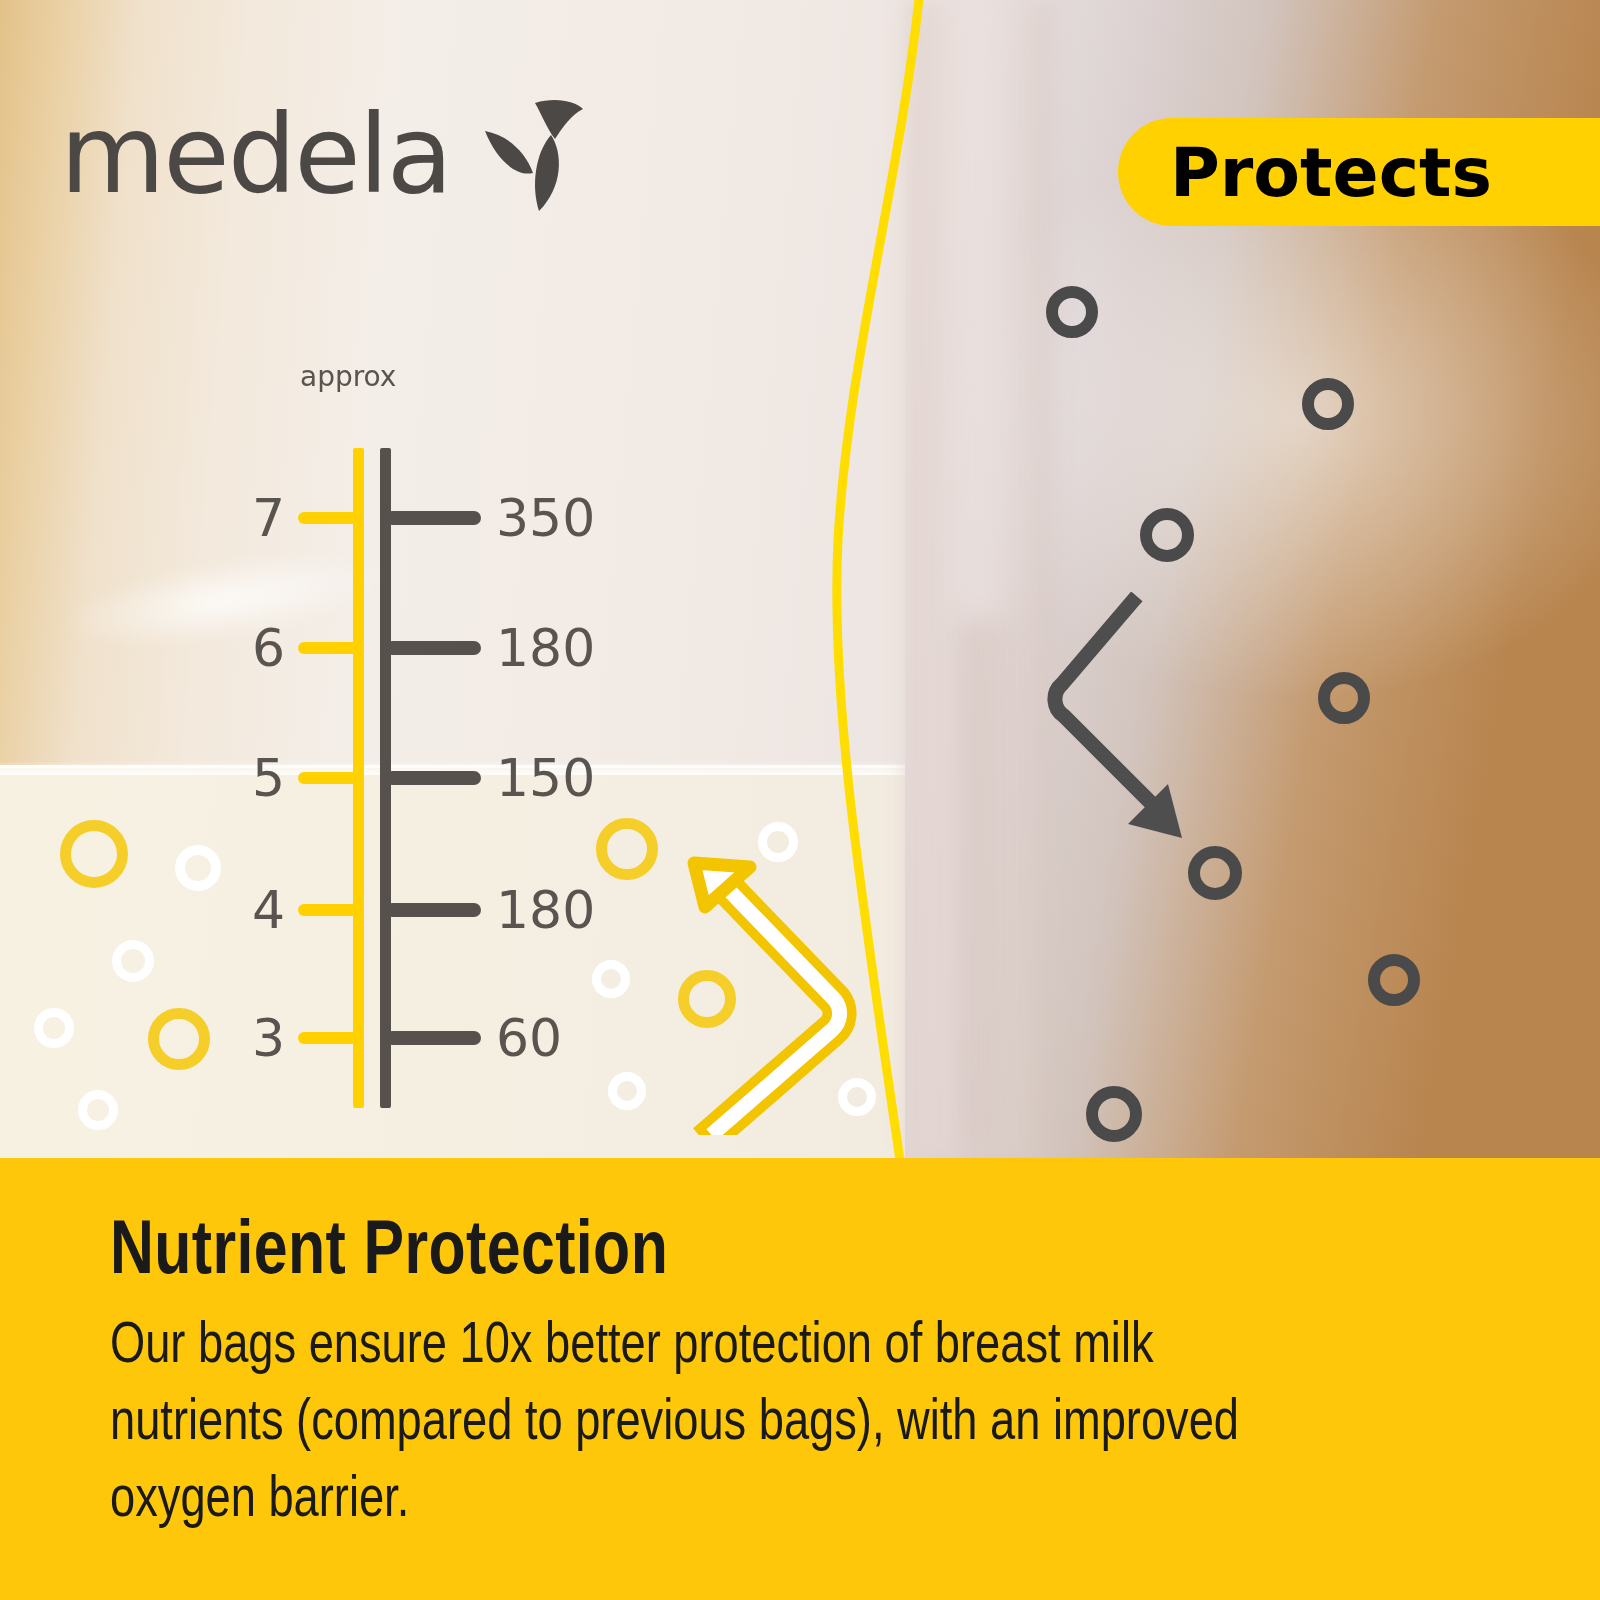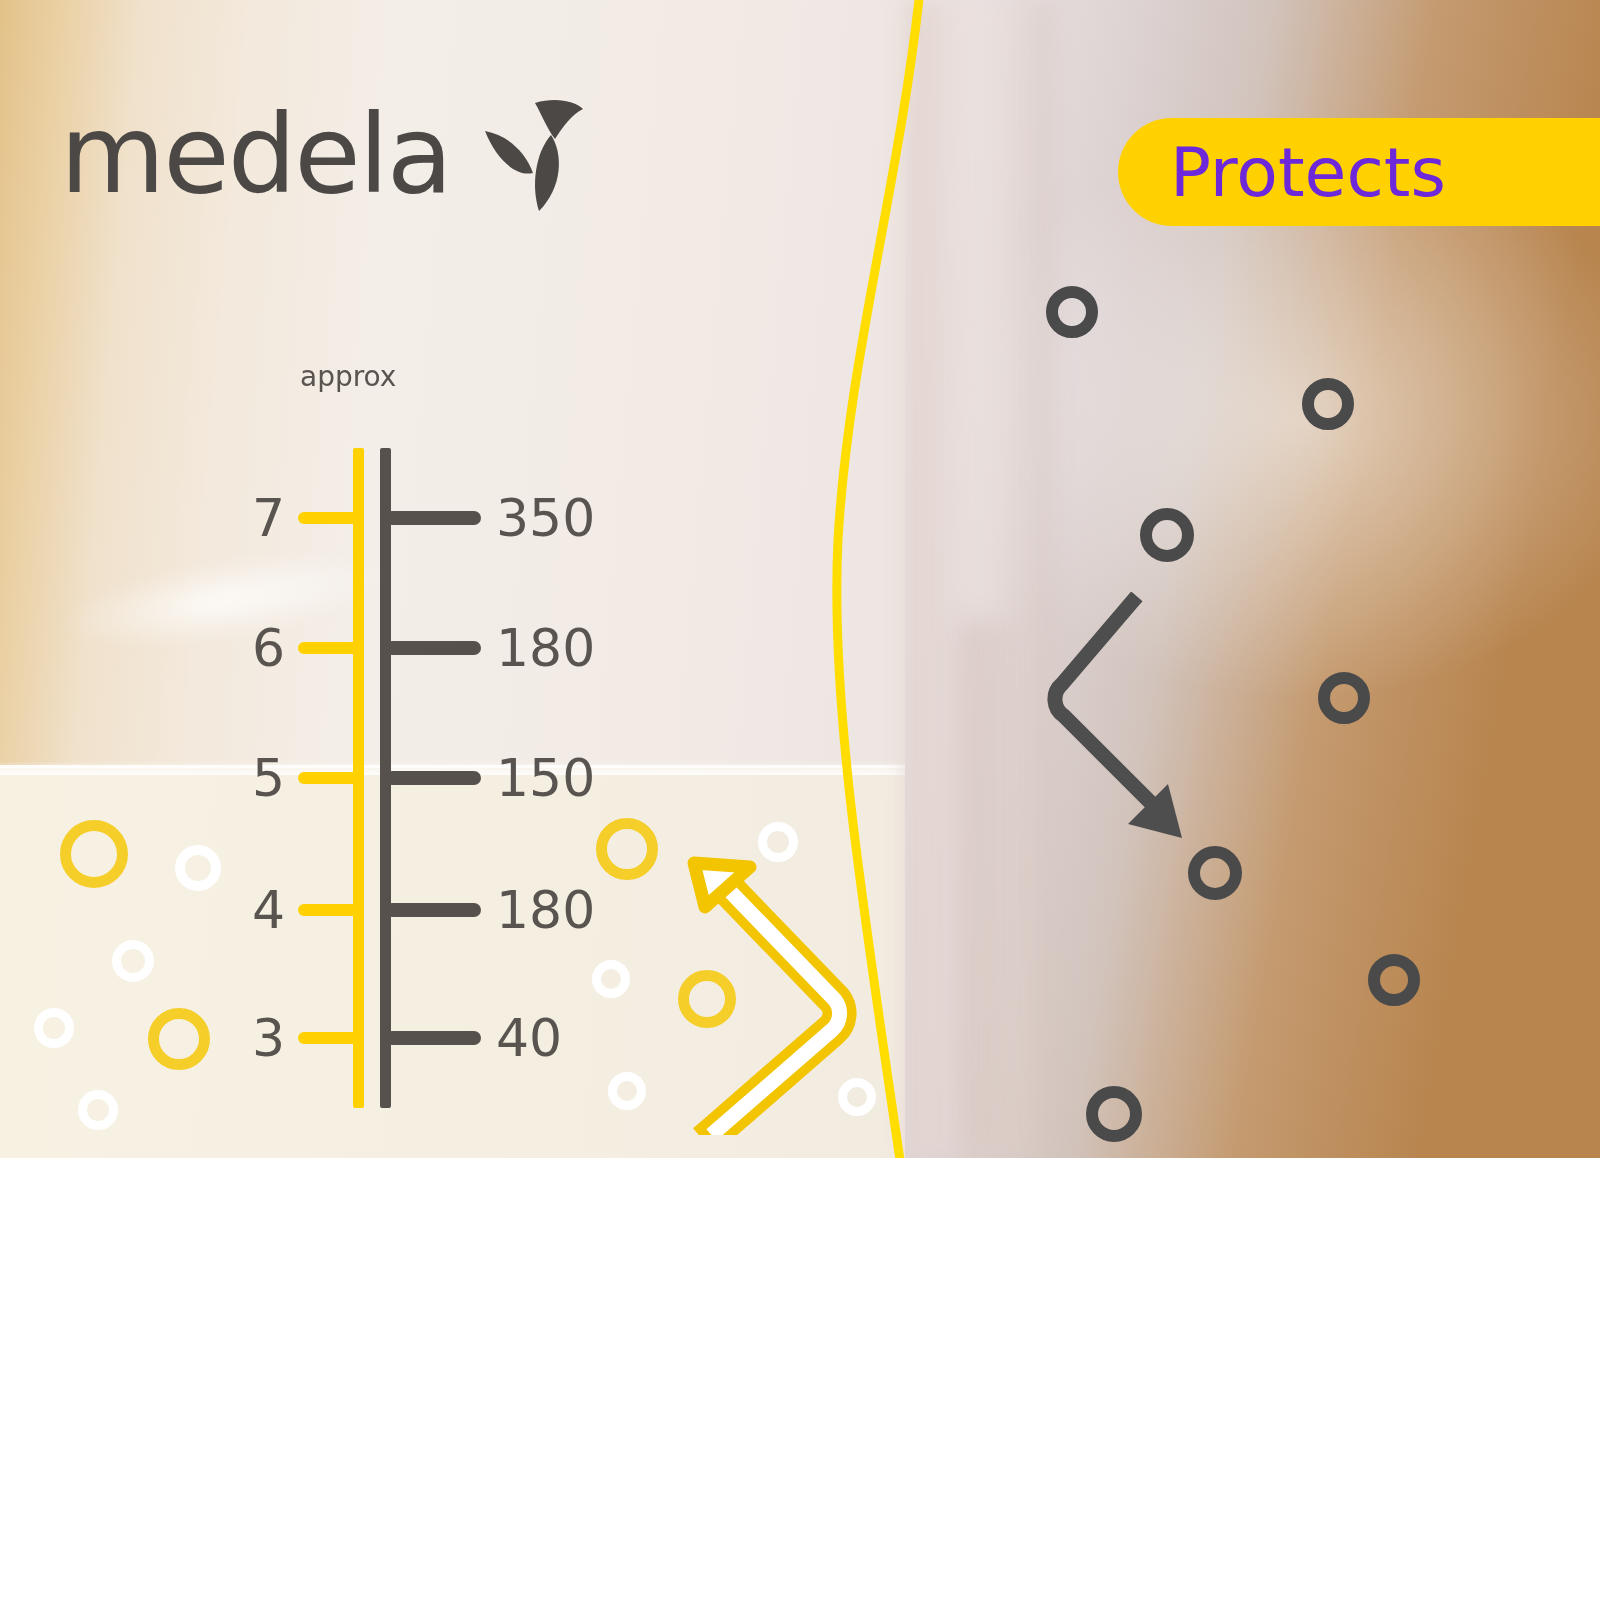--- a/index.html
+++ b/index.html
@@ -84,21 +84,21 @@
             font-family:"DejaVu Sans", sans-serif; }
 
   
   .ring { position:absolute; border-radius:50%; }
 
   
   .pill {
     position:absolute; left:1118px; top:118px; width:600px; height:108px;
     background:#FFD100; border-radius:54px 0 0 54px; display:flex; align-items:center;
   }
-  .pill-txt { font-size:68px; color:#6d28d9; padding-left:52px; font-family:"DejaVu Sans", sans-serif; font-weight:400; }
+  .pill-txt { font-size:68px; color:#000000; padding-left:52px; font-family:"DejaVu Sans", sans-serif; font-weight:700; }
   .nutrients {
     position:absolute; left:1172px; top:232px; font-size:70px; color:#ffffff; font-weight:300;
     font-family:"DejaVu Sans", sans-serif;
   }
 
   
   .banner {
     position:absolute; left:0; top:1158px; width:1600px; height:442px; background:#FFC709;
   }
   .banner-title {
@@ -196,23 +196,28 @@
       <div class="row" style="top:550px;">
         <span class="oz-num">4</span>
         <span class="oz-tick"></span>
         <span class="ml-tick"></span>
         <span class="ml-num">180</span>
       </div>
       <div class="row" style="top:678px;">
         <span class="oz-num">3</span>
         <span class="oz-tick"></span>
         <span class="ml-tick"></span>
-        <span class="ml-num">40</span>
+        <span class="ml-num">60</span>
       </div>
     </div>
 
     <div class="pill">
       <span class="pill-txt">Protects</span>
     </div>
   </div>
 
+  <div class="banner">
+    <div class="banner-title">Nutrient Protection</div>
+    <div class="banner-body">Our bags ensure 10x better protection of breast milk nutrients (compared to previous bags), with an improved oxygen barrier.</div>
+
+  </div>
 
 </div>
 
 </body></html>

